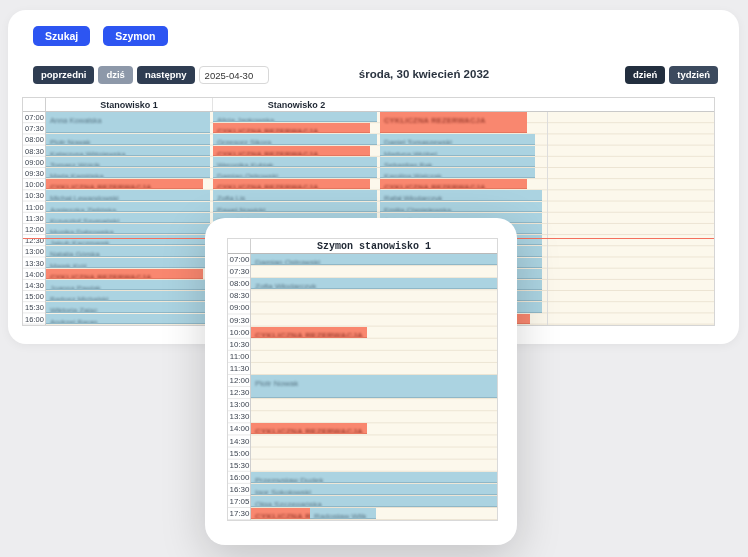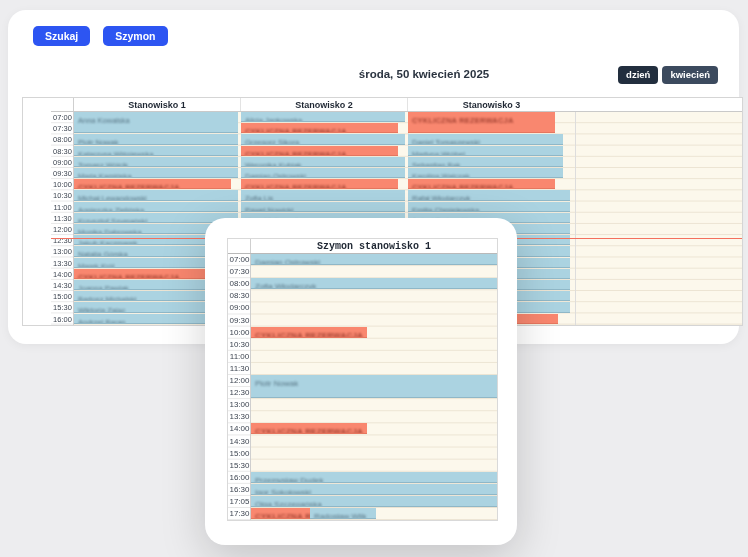--- a/index.html
+++ b/index.html
@@ -93,33 +93,38 @@
 <body>
 
 <div class="card">
 
   <div class="bar1">
     <button class="btn-primary">Szukaj</button>
     <button class="btn-primary">Szymon</button>
   </div>
 
   <div class="bar2">
-    <div class="bar-title">środa, 50 kwiecień 2025</div>
+    <div class="nav-group">
+      <button class="btn-dark">poprzedni</button>
+      <button class="btn-muted">dziś</button>
+      <button class="btn-dark">następny</button>
+      <input class="date-input" type="text" value="2025-04-30" style="">
+    </div>
+    <div class="bar-title">środa, 30 kwiecień 2032</div>
     <div class="view-group">
       <button class="btn-view-day">dzień</button>
-      <button class="btn-view-week">kwiecień</button>
+      <button class="btn-view-week">tydzień</button>
     </div>
   </div>
 
-  <div class="grid grid-main" id="grid-main" style="width: 691px; padding-left: 28px;">
+  <div class="grid grid-main" id="grid-main" style="width: 691px;">
       <div class="g-head" style="height: 13px;">
         <div class="g-head-time" style="width: 23px;"></div>
         <div class="g-head-cell" style="width: 167px;">Stanowisko 1</div>
         <div class="g-head-cell" style="width: 167px;">Stanowisko 2</div>
-        <div class="g-head-cell" style="width: 167px;">Stanowisko 3</div>
       </div>
       <div class="g-body" style="height: 212.8px; background-size: 100% 11.2px;">
         <div class="g-timecol" style="width: 23px; background-size: 100% 11.2px;"></div>
         <div class="g-time" style="top: 0px; width: 23px; height: 11.2px; line-height: 11.2px;">07:00</div>
         <div class="g-time" style="top: 11.2px; width: 23px; height: 11.2px; line-height: 11.2px;">07:30</div>
         <div class="g-time" style="top: 22.4px; width: 23px; height: 11.2px; line-height: 11.2px;">08:00</div>
         <div class="g-time" style="top: 33.6px; width: 23px; height: 11.2px; line-height: 11.2px;">08:30</div>
         <div class="g-time" style="top: 44.8px; width: 23px; height: 11.2px; line-height: 11.2px;">09:00</div>
         <div class="g-time" style="top: 56px; width: 23px; height: 11.2px; line-height: 11.2px;">09:30</div>
         <div class="g-time" style="top: 67.2px; width: 23px; height: 11.2px; line-height: 11.2px;">10:00</div>

